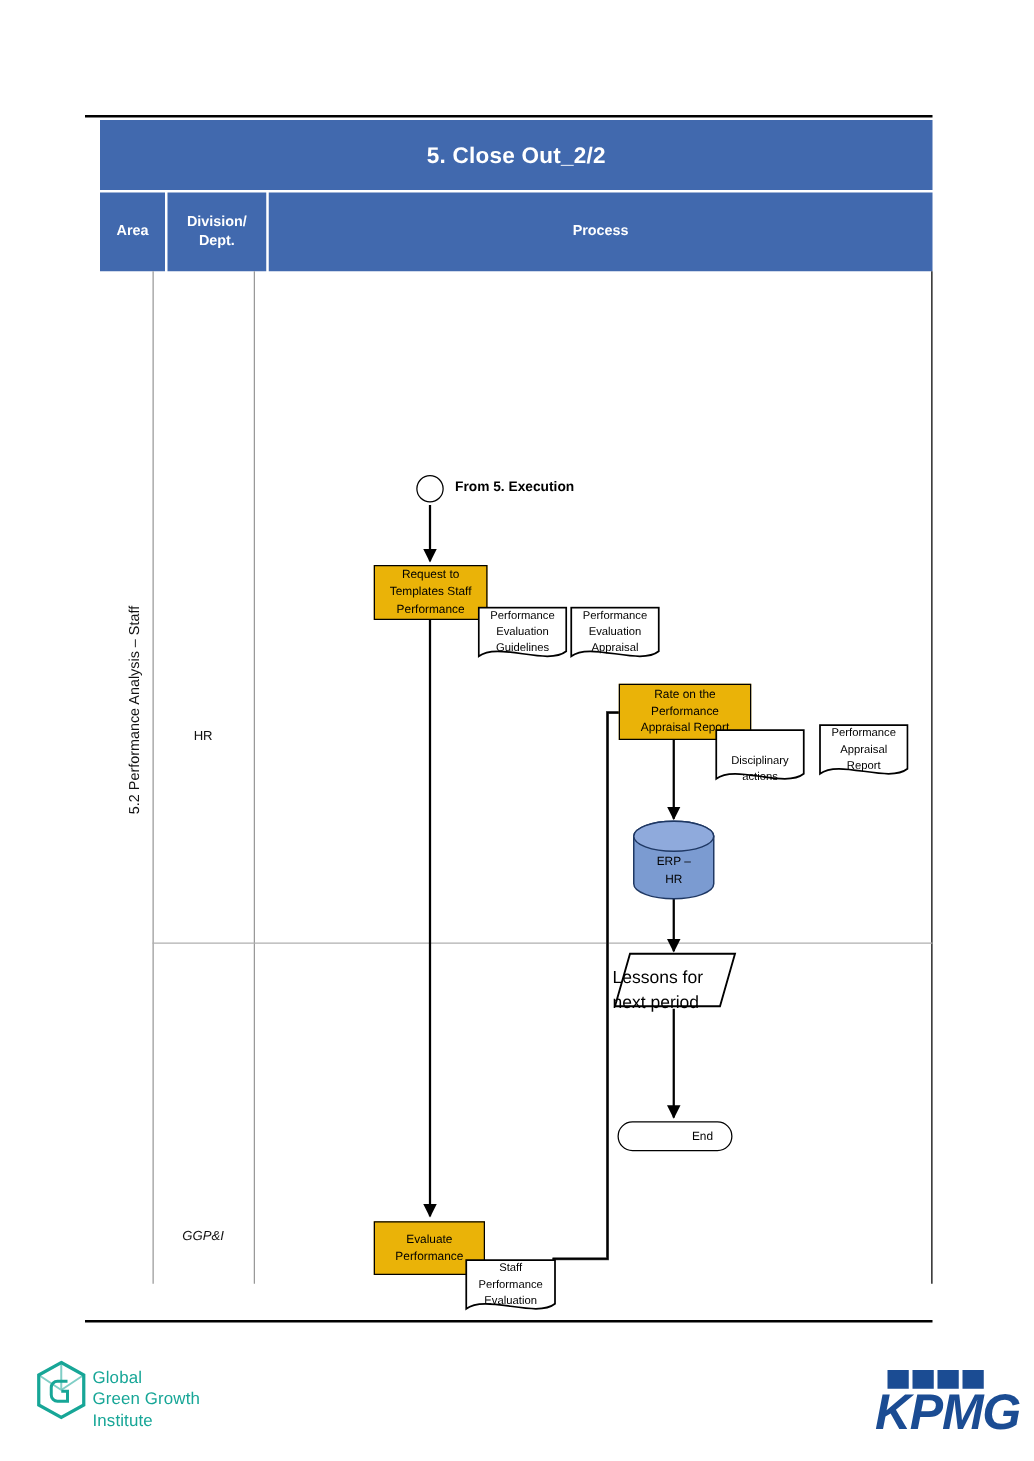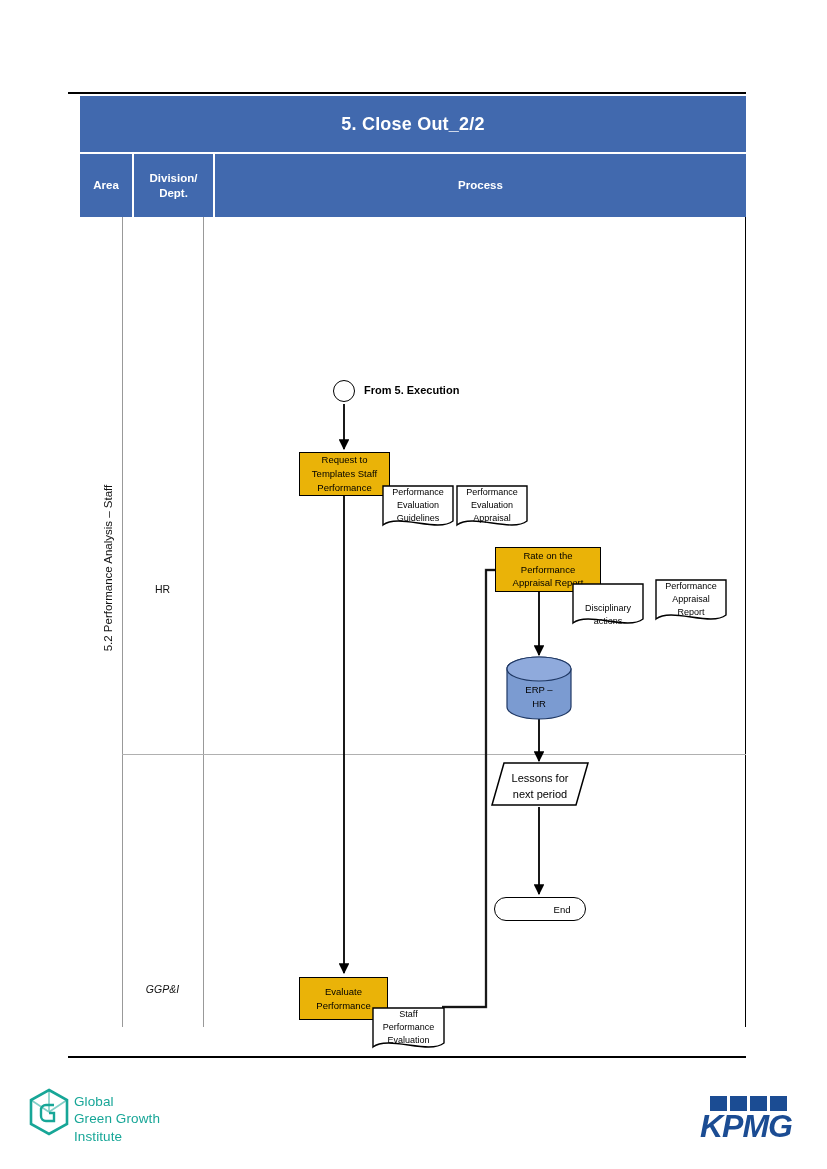--- a/index.html
+++ b/index.html
@@ -214,22 +214,22 @@
 
   
   .para {
     position: absolute;
     z-index: 5;
   }
   .para .para-label {
     position: absolute;
     left: 0; top: 10px;
     width: 100%;
-    text-align: center;
-    font-size: 11px;
+    text-align: left;
+    font-size: 14px;
     line-height: 1.45;
     color: #000000;
   }
 
   
   .db {
     position: absolute;
     z-index: 5;
   }
   .db .db-label {
@@ -268,21 +268,21 @@
     width: 92px;
     height: 48px;
   }
   .kpmg-bars { position: absolute; left: 10px; top: 0; display: flex; gap: 3px; }
   .kpmg-bars i { display: block; width: 17px; height: 15px; background: #1B4C93; }
   .kpmg-word {
     position: absolute;
     left: 0px;
     top: 12px;
     font-family: "Liberation Sans", sans-serif;
-    font-size: 32px;
+    font-size: 40px;
     font-weight: bold;
     font-style: italic;
     color: #1B4C93;
     letter-spacing: -1px;
   }
 </style>
 </head>
 <body>
 
 <div class="top-rule"></div>

